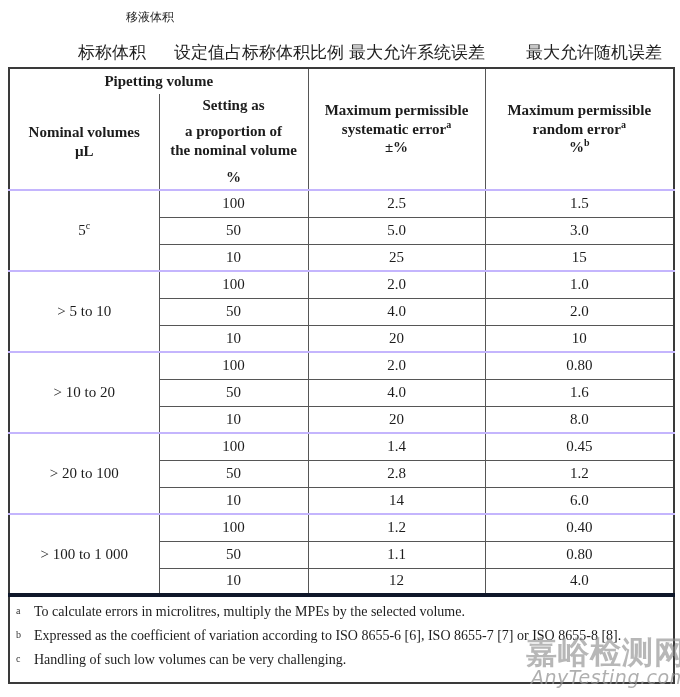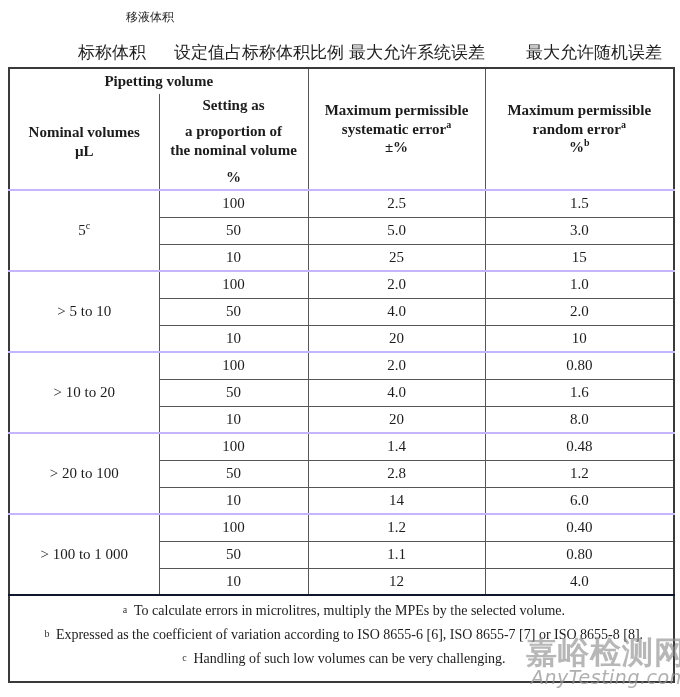--- a/index.html
+++ b/index.html
@@ -43,23 +43,23 @@
   td.pv { border-bottom-style: hidden; }
   td.tall-head { vertical-align: middle; padding-bottom: 26px; }
   .gap-top { margin-top: 9px; }
   .gap-bottom { margin-bottom: 7px; }
   tr.group-start td { border-top: 2px solid #c4b5fd; margin-top: 15px; }
   td.group-label { font-size: 15px; }
   sup { font-size: 10px; line-height: 0; }
 
   
   tr.footrow td {
-    text-align: center;
+    text-align: left;
     vertical-align: top;
-    border-top: 2px solid #0f172a;
+    border-top: 4px solid #0f172a;
     padding: 7px 8px 6px 6px;
     height: 68px;
   }
   .footnote { font-size: 14px; margin-bottom: 8px; white-space: nowrap; }
   .footnote .marker {
     display: inline-block; width: 18px;
     font-size: 10px; vertical-align: top; padding-top: 1px;
     color: #333;
   }
 
@@ -174,21 +174,21 @@
     <tr class="data">
       <td>10</td>
       <td>20</td>
       <td>8.0</td>
     </tr>
 
     <tr class="data group-start">
       <td class="group-label" rowspan="3"><span>&gt; 20 to 100</span></td>
       <td>100</td>
       <td>1.4</td>
-      <td>0.48</td>
+      <td>0.45</td>
     </tr>
     <tr class="data">
       <td>50</td>
       <td>2.8</td>
       <td>1.2</td>
     </tr>
     <tr class="data">
       <td>10</td>
       <td>14</td>
       <td>6.0</td>

